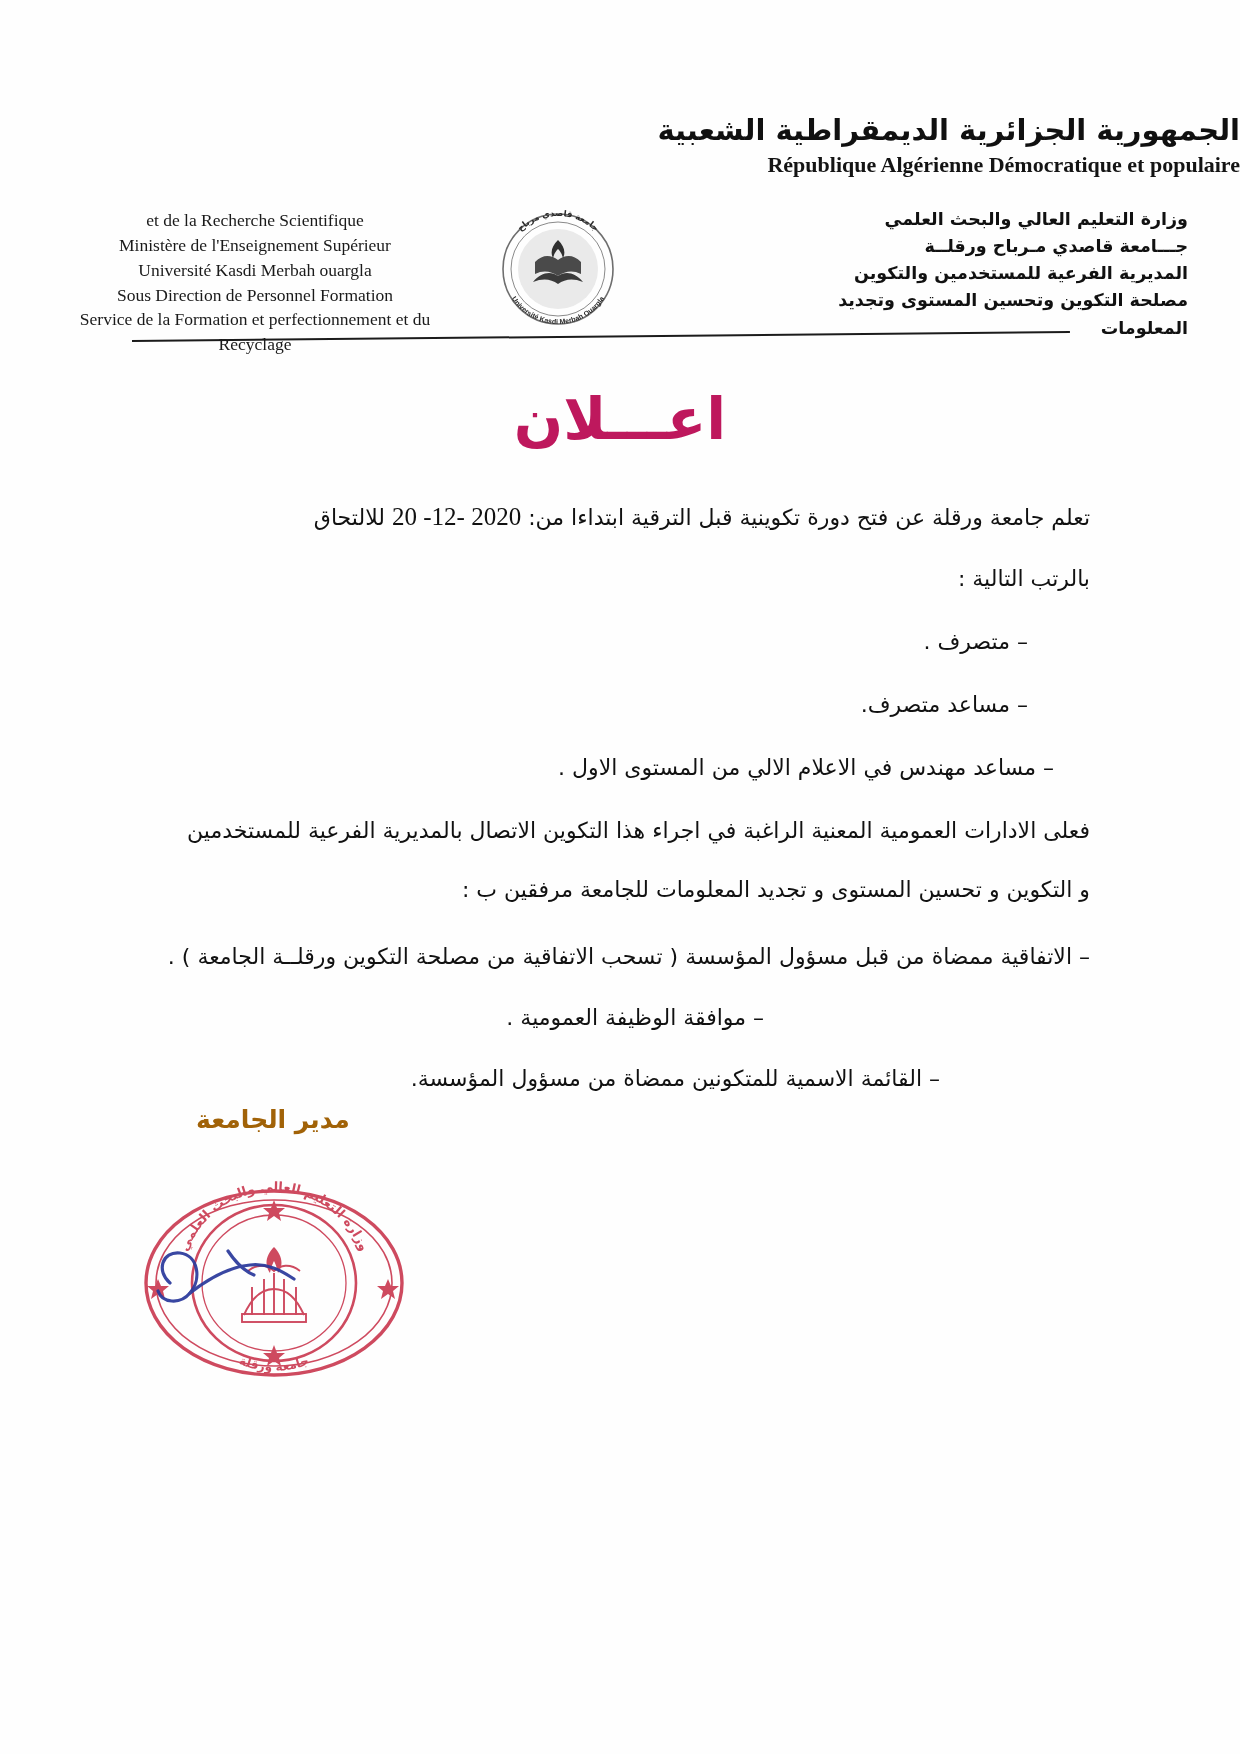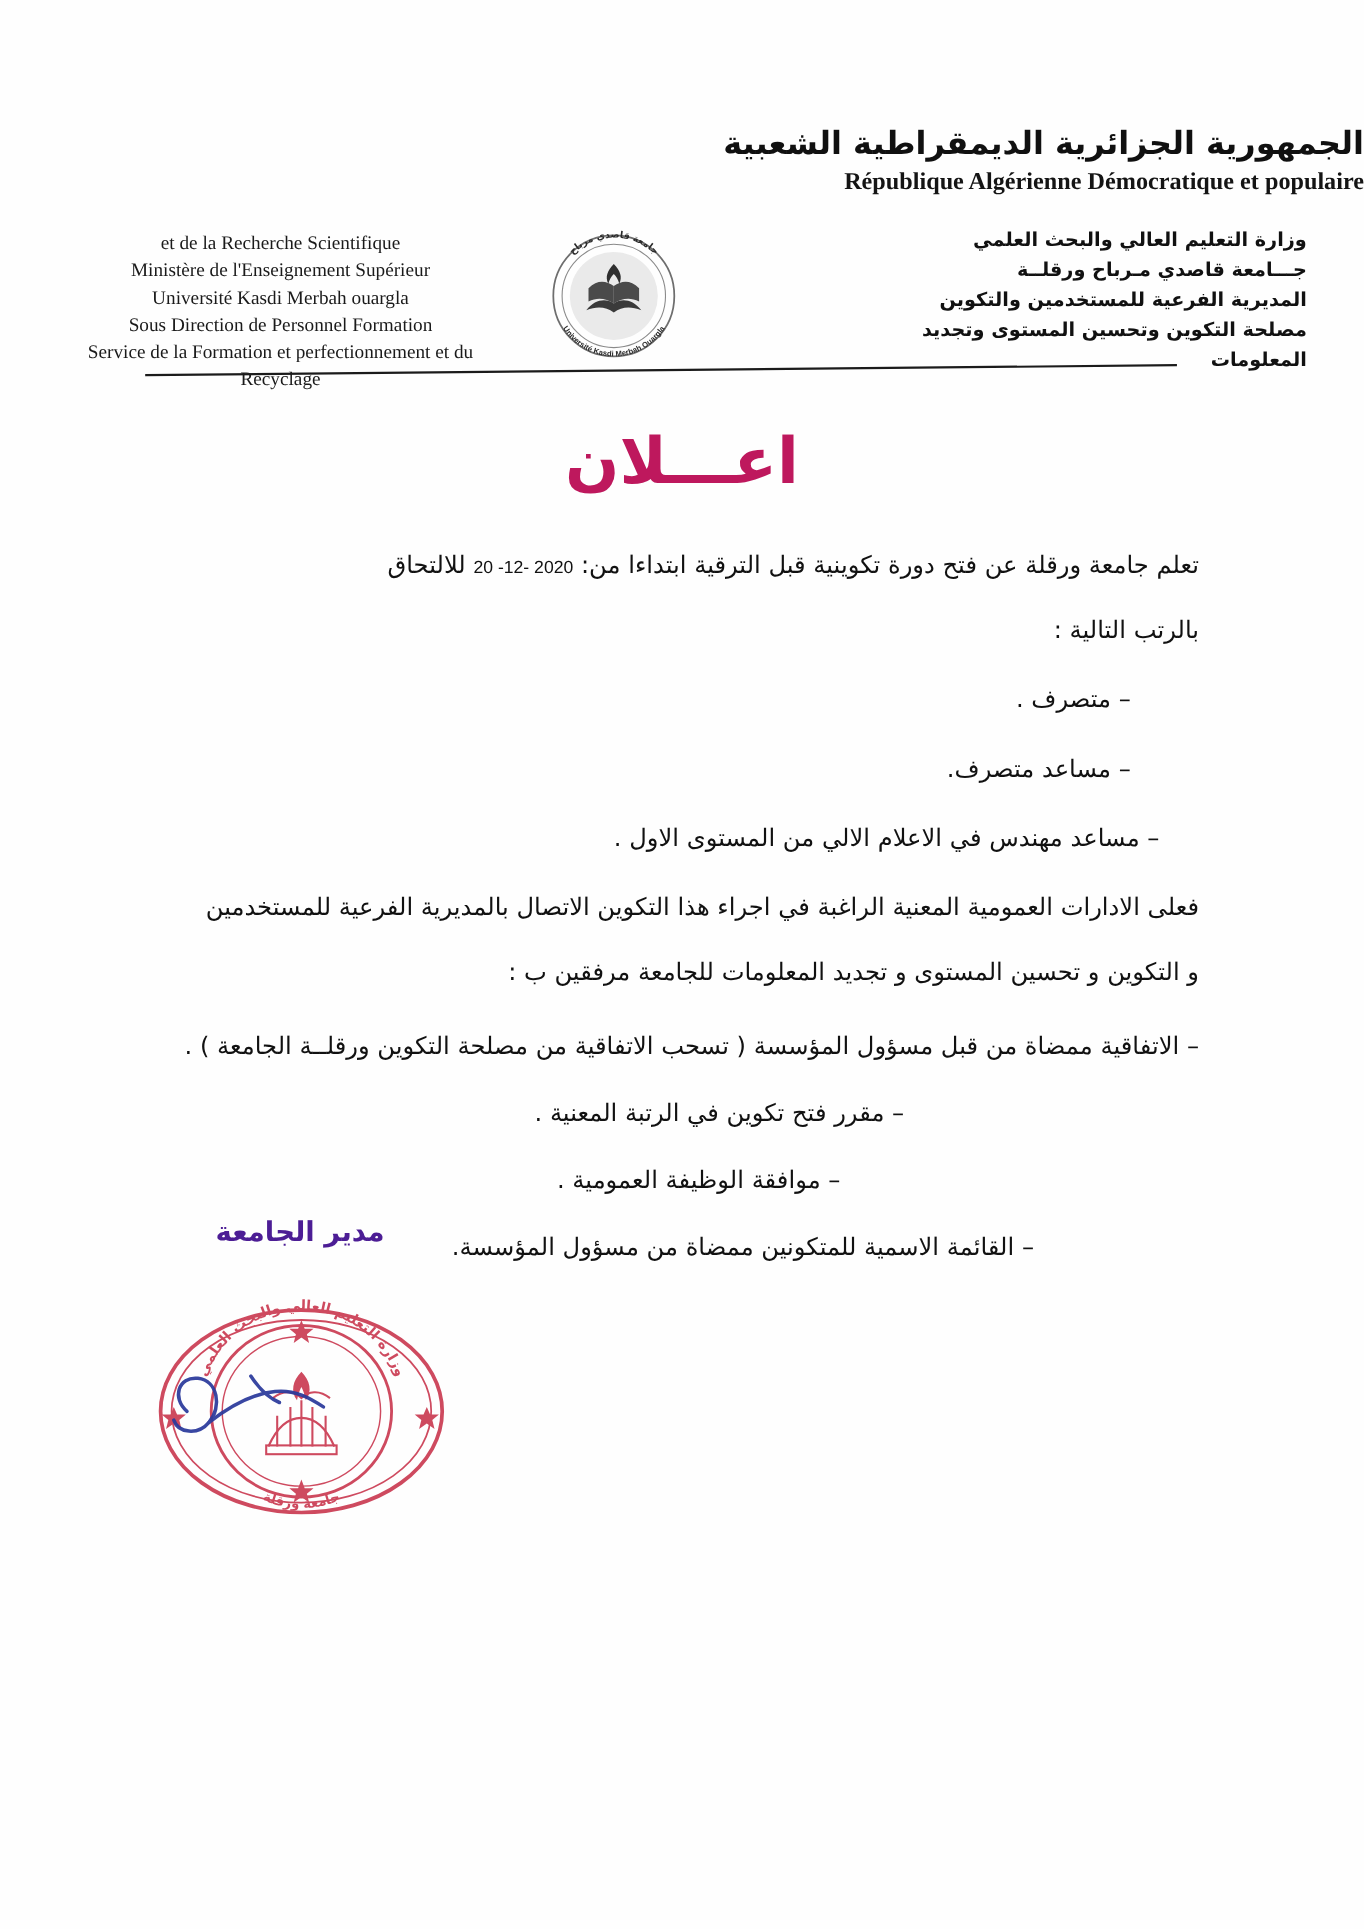--- a/index.html
+++ b/index.html
@@ -123,22 +123,22 @@
     font-family: "DejaVu Sans", sans-serif;
     color: #111111;
   }
   .para {
     font-size: 22px;
     line-height: 1.5;
     margin: 0 0 30px 0;
   }
   .para-lead { margin-bottom: 26px; }
   .para .bidinum {
-    font-family: Liberation Sans, sans-serif;
-    font-size: 16px;
+    font-family: Liberation Serif, serif;
+    font-size: 25px;
     unicode-bidi: embed;
   }
   .rank-item {
     font-size: 22px;
     line-height: 1.5;
     margin: 0 0 30px 0;
     padding-right: 62px;
   }
   .rank-item.deep { padding-right: 36px; }
   .req-item {
@@ -157,21 +157,21 @@
 
   
   .sig {
     position: absolute;
     top: 1105px;
     left: 196px;
     direction: rtl;
     font-family: "DejaVu Sans", sans-serif;
     font-size: 25px;
     font-weight: bold;
-    color: #4c1d95;
+    color: #a16207;
   }
 
   
   .stamp {
     position: absolute;
     top: 1175px;
     left: 132px;
     width: 340px;
     height: 215px;
   }
@@ -241,21 +241,20 @@
     <p class="para">بالرتب التالية :</p>
 
     <p class="rank-item">– متصرف .</p>
     <p class="rank-item">– مساعد متصرف.</p>
     <p class="rank-item deep">–  مساعد مهندس في الاعلام الالي من المستوى الاول .</p>
 
     <p class="para para-block2">فعلى الادارات العمومية المعنية الراغبة في اجراء هذا التكوين الاتصال بالمديرية الفرعية للمستخدمين</p>
     <p class="para para-block2b">و التكوين و تحسين المستوى و تجديد المعلومات للجامعة مرفقين ب :</p>
 
     <p class="req-item r1">– الاتفاقية ممضاة من قبل مسؤول المؤسسة ( تسحب الاتفاقية من مصلحة التكوين ورقلــة الجامعة ) .</p>
-    <p class="req-item r2">– مقرر فتح تكوين في الرتبة المعنية .</p>
     <p class="req-item r3">– موافقة الوظيفة العمومية .</p>
     <p class="req-item r4">– القائمة الاسمية للمتكونين ممضاة من مسؤول المؤسسة.</p>
   </div>
 
   <div class="sig">مدير الجامعة</div>
 
   <div class="stamp">
     <svg width="340" height="215" viewBox="0 0 340 215" xmlns="http://www.w3.org/2000/svg">
       <defs>
         <path id="stampArcTop" d="M 50,108 A 92,92 0 0 1 234,108"></path>

